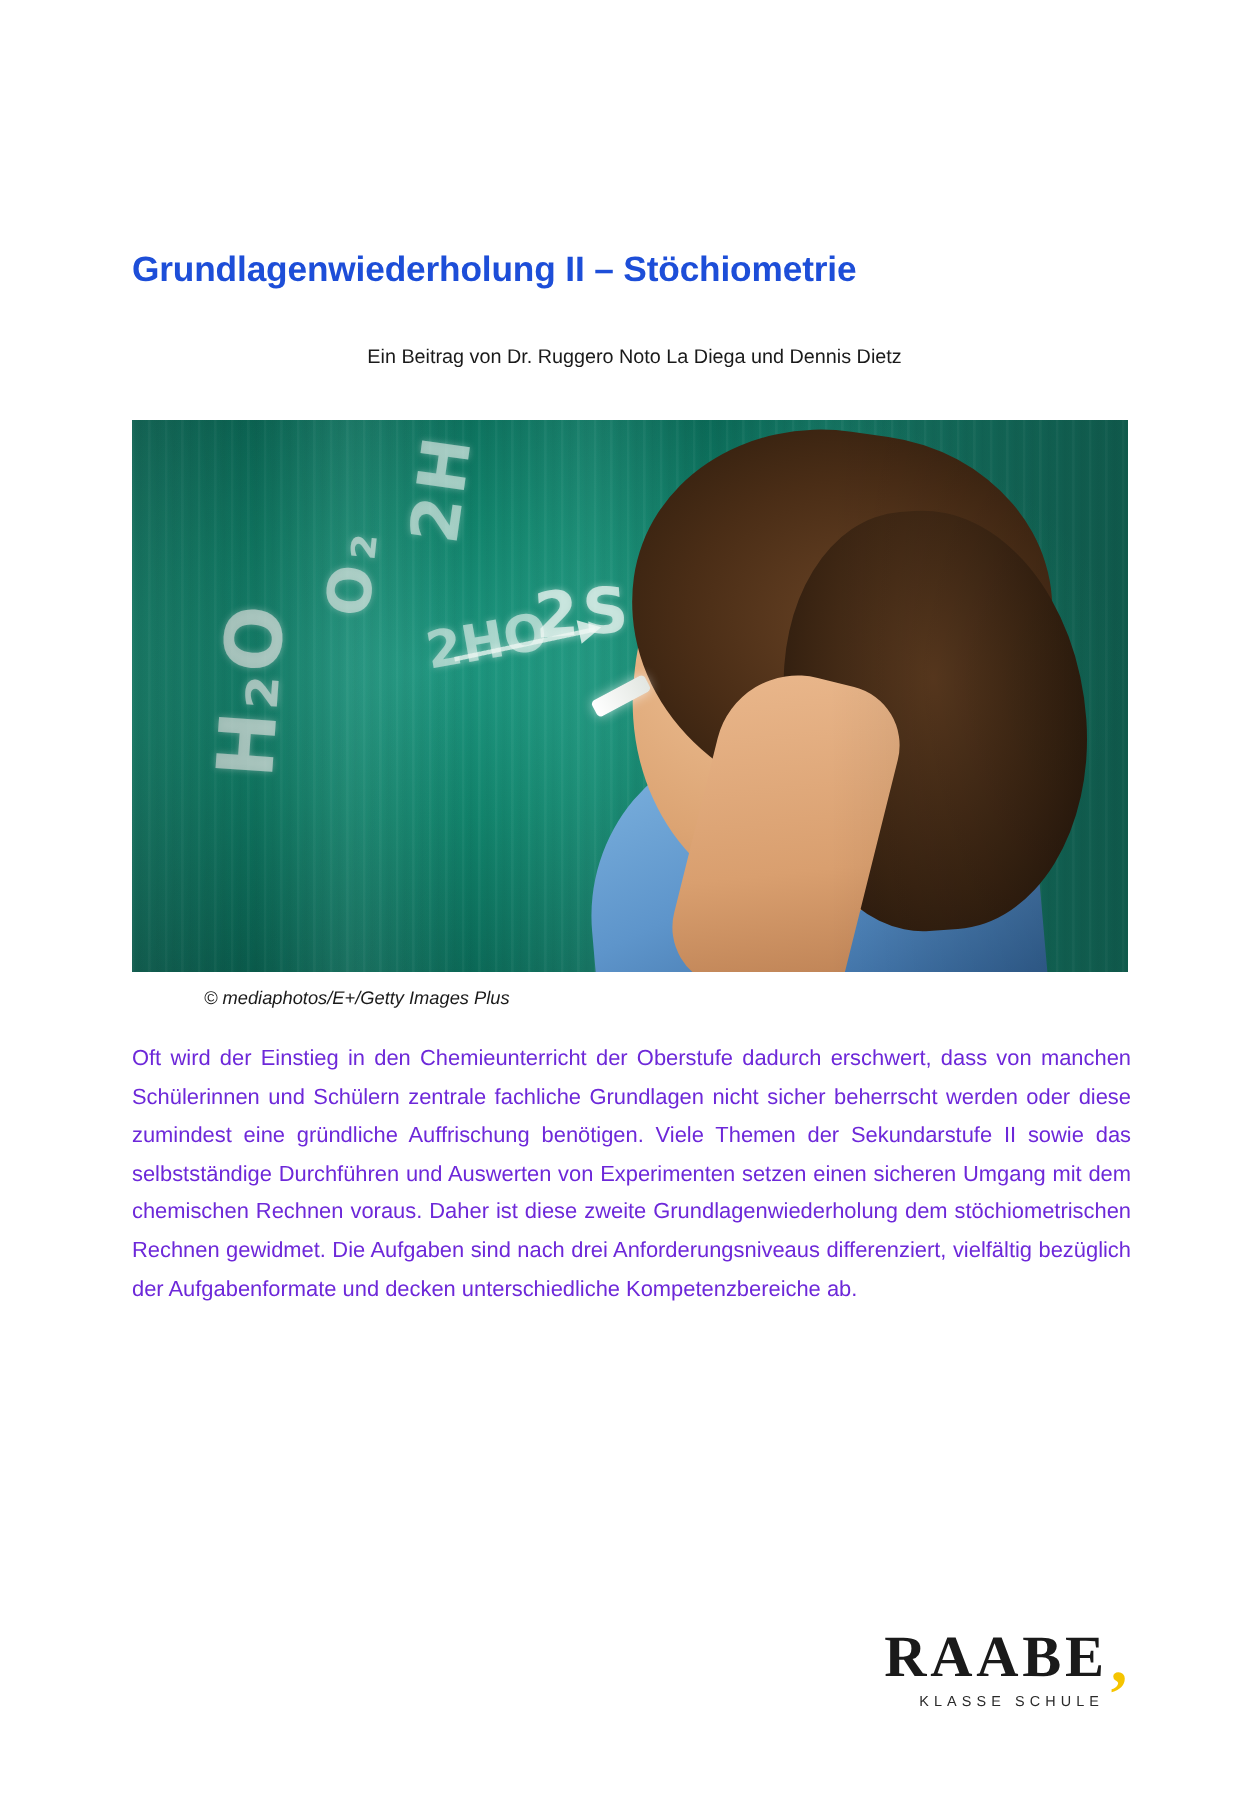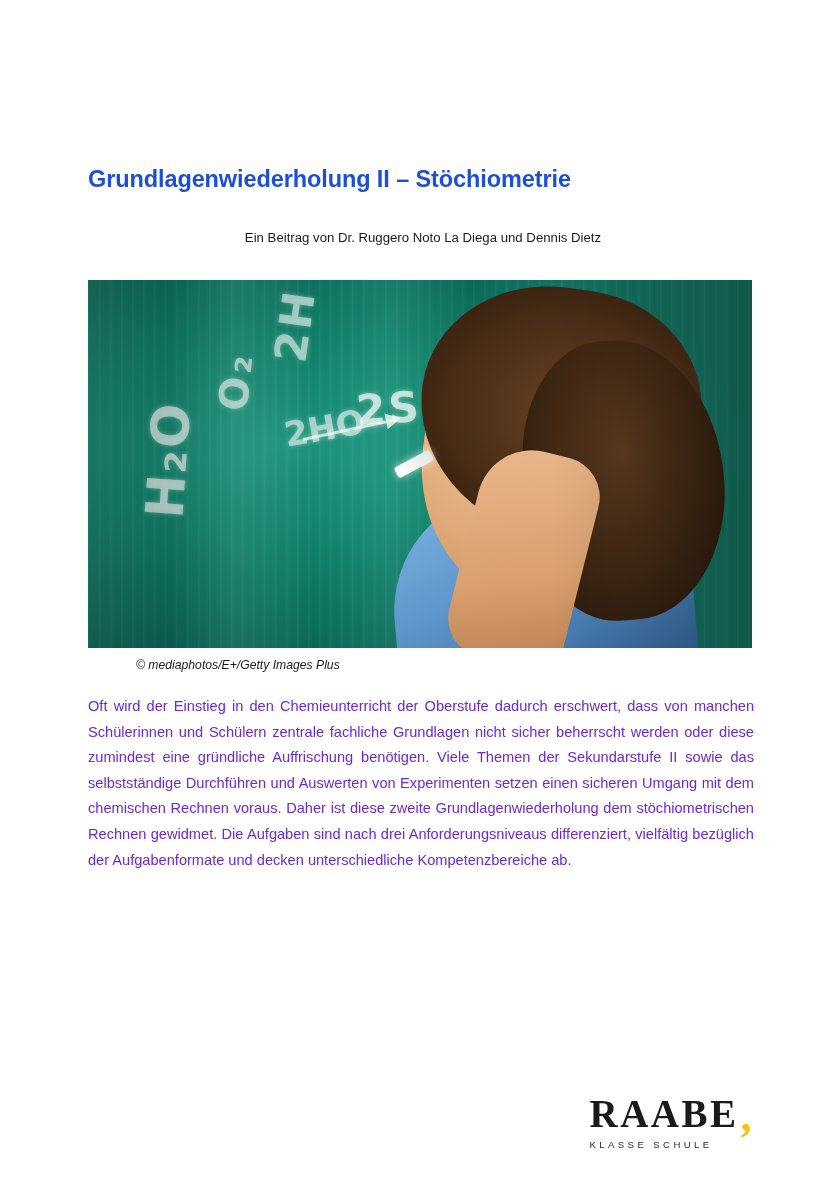--- a/index.html
+++ b/index.html
@@ -216,21 +216,22 @@
     font-size: 14.6px;
     line-height: 25.6px;
     text-align: justify;
     color: #6d28d9;
     hyphens: manual;
   }
   
   .logo {
     position: absolute;
     right: 88px;
-    bottom: 50px;
+    bottom: 60px;
+    text-align: right;
   }
   .logo-main {
     font-family: "Liberation Serif", serif;
     font-size: 39px;
     font-weight: bold;
     letter-spacing: 2.5px;
     color: #1a1a1a;
     line-height: 1;
     display: inline-block;
     position: relative;

